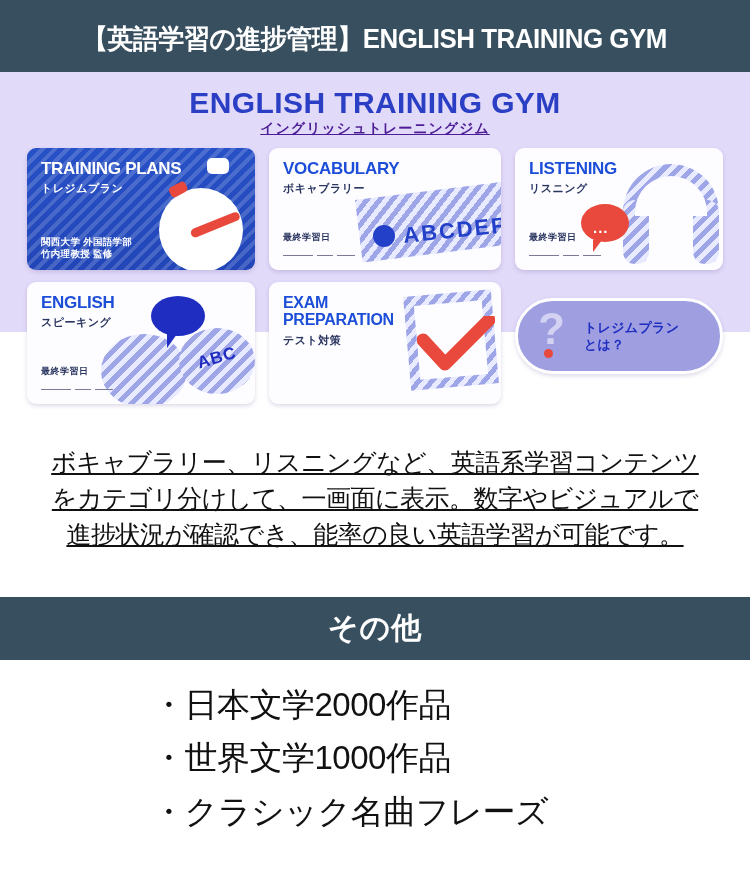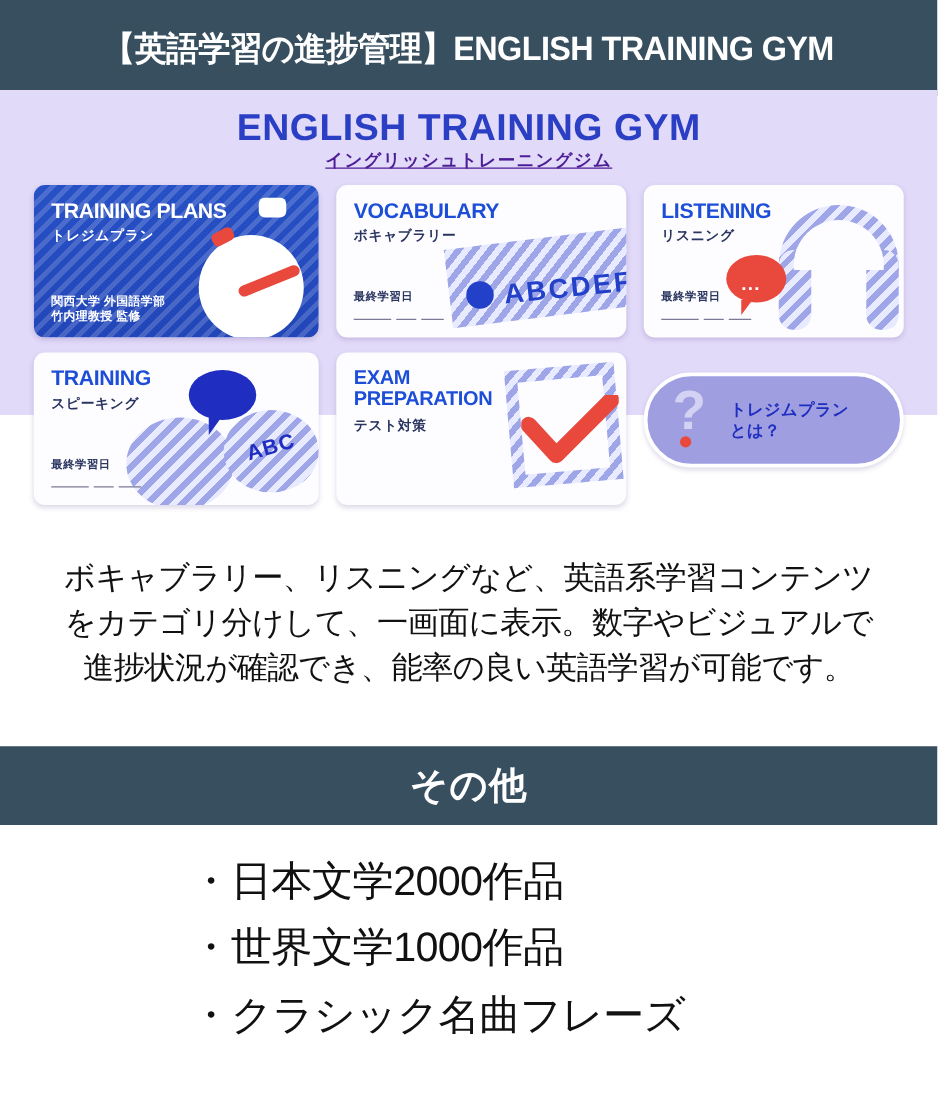--- a/index.html
+++ b/index.html
@@ -193,21 +193,21 @@
     position:absolute;left:66px;top:18px;
     color:#1f2ec0;font-size:13px;font-weight:bold;line-height:1.32;letter-spacing:.3px;
   }
 
   
   .description{
     position:absolute;left:0;top:444px;width:750px;
     text-align:center;color:#111111;
     font-size:25px;line-height:1.44;letter-spacing:-0.5px;
   }
-  .description div{white-space:nowrap;}
+  .description div{white-space:nowrap;text-decoration:underline;}
 
   
   .other-bar{
     position:absolute;left:0;top:597px;width:750px;height:63px;
     background:#374f5e;display:flex;align-items:center;justify-content:center;
   }
   .other-bar-title{
     color:#ffffff;font-size:30px;font-weight:bold;letter-spacing:1px;
   }
   .other-list{
@@ -276,21 +276,21 @@
         </div>
       </div>
 
       <div class="card-row">
 
         <div class="card w-a">
           <div class="stripe-shape sp-blob-a"></div>
           <div class="stripe-shape sp-blob-b"></div>
           <div class="sp-bubble-solid"></div>
           <div class="sp-abc">ABC</div>
-          <div class="card-title">TRAINING</div>
+          <div class="card-title">ENGLISH</div>
           <div class="card-sub sub-y1">スピーキング</div>
           <div class="last-label">最終学習日</div>
           <div class="last-date"></div>
         </div>
 
         <div class="card w-b">
           <div class="stripe-shape exam-frame"></div>
           <div class="exam-frame-in"></div>
           <svg class="exam-check" viewBox="0 0 78 58">
             <path d="M6 24 L28 48 L72 4" fill="none" stroke="#e8493c" stroke-width="13" stroke-linecap="round" stroke-linejoin="round"></path>

